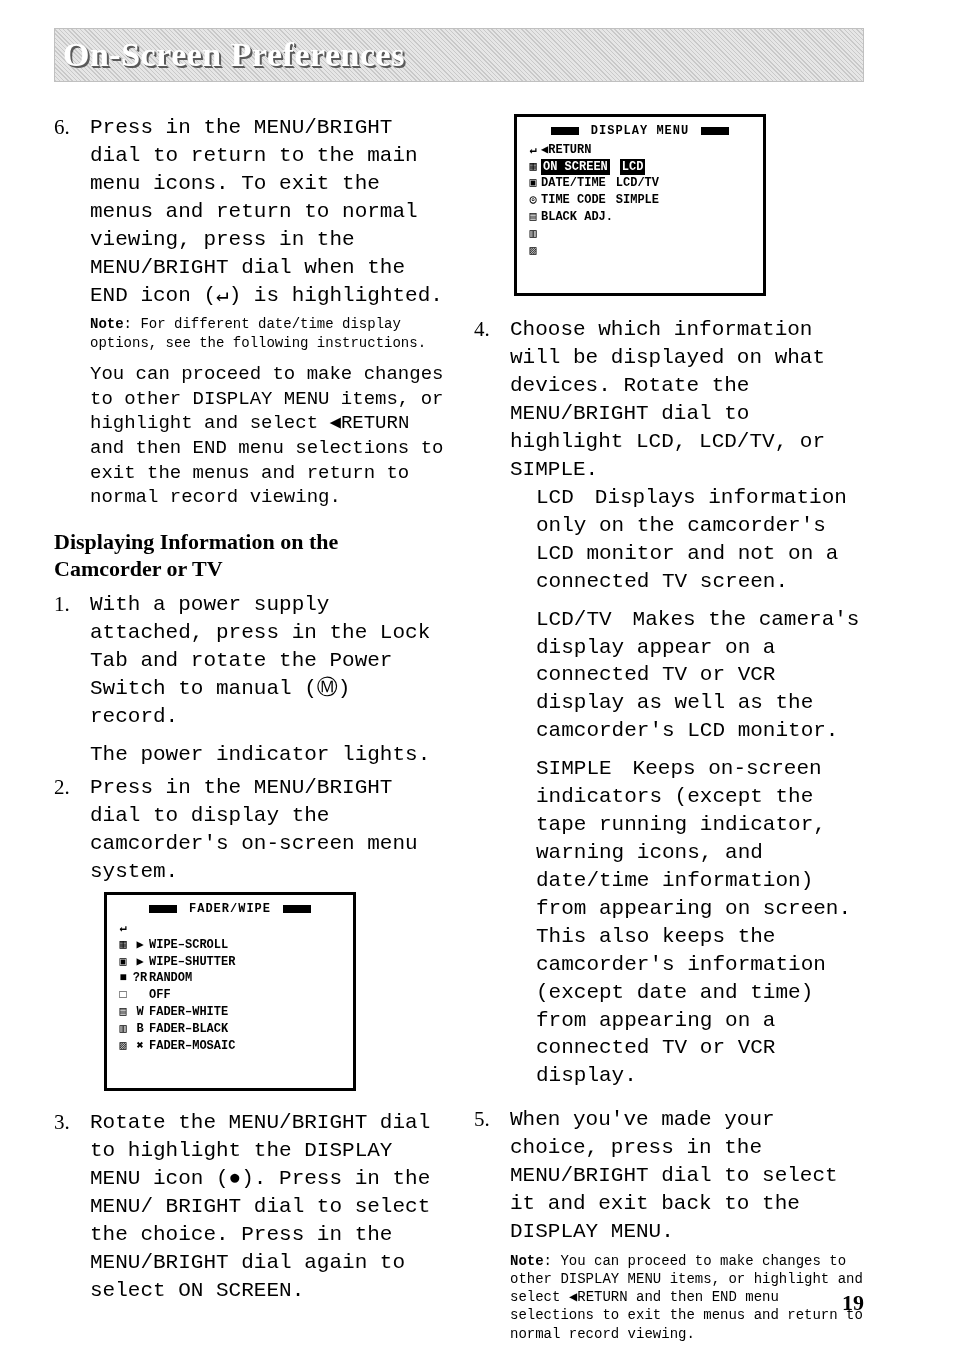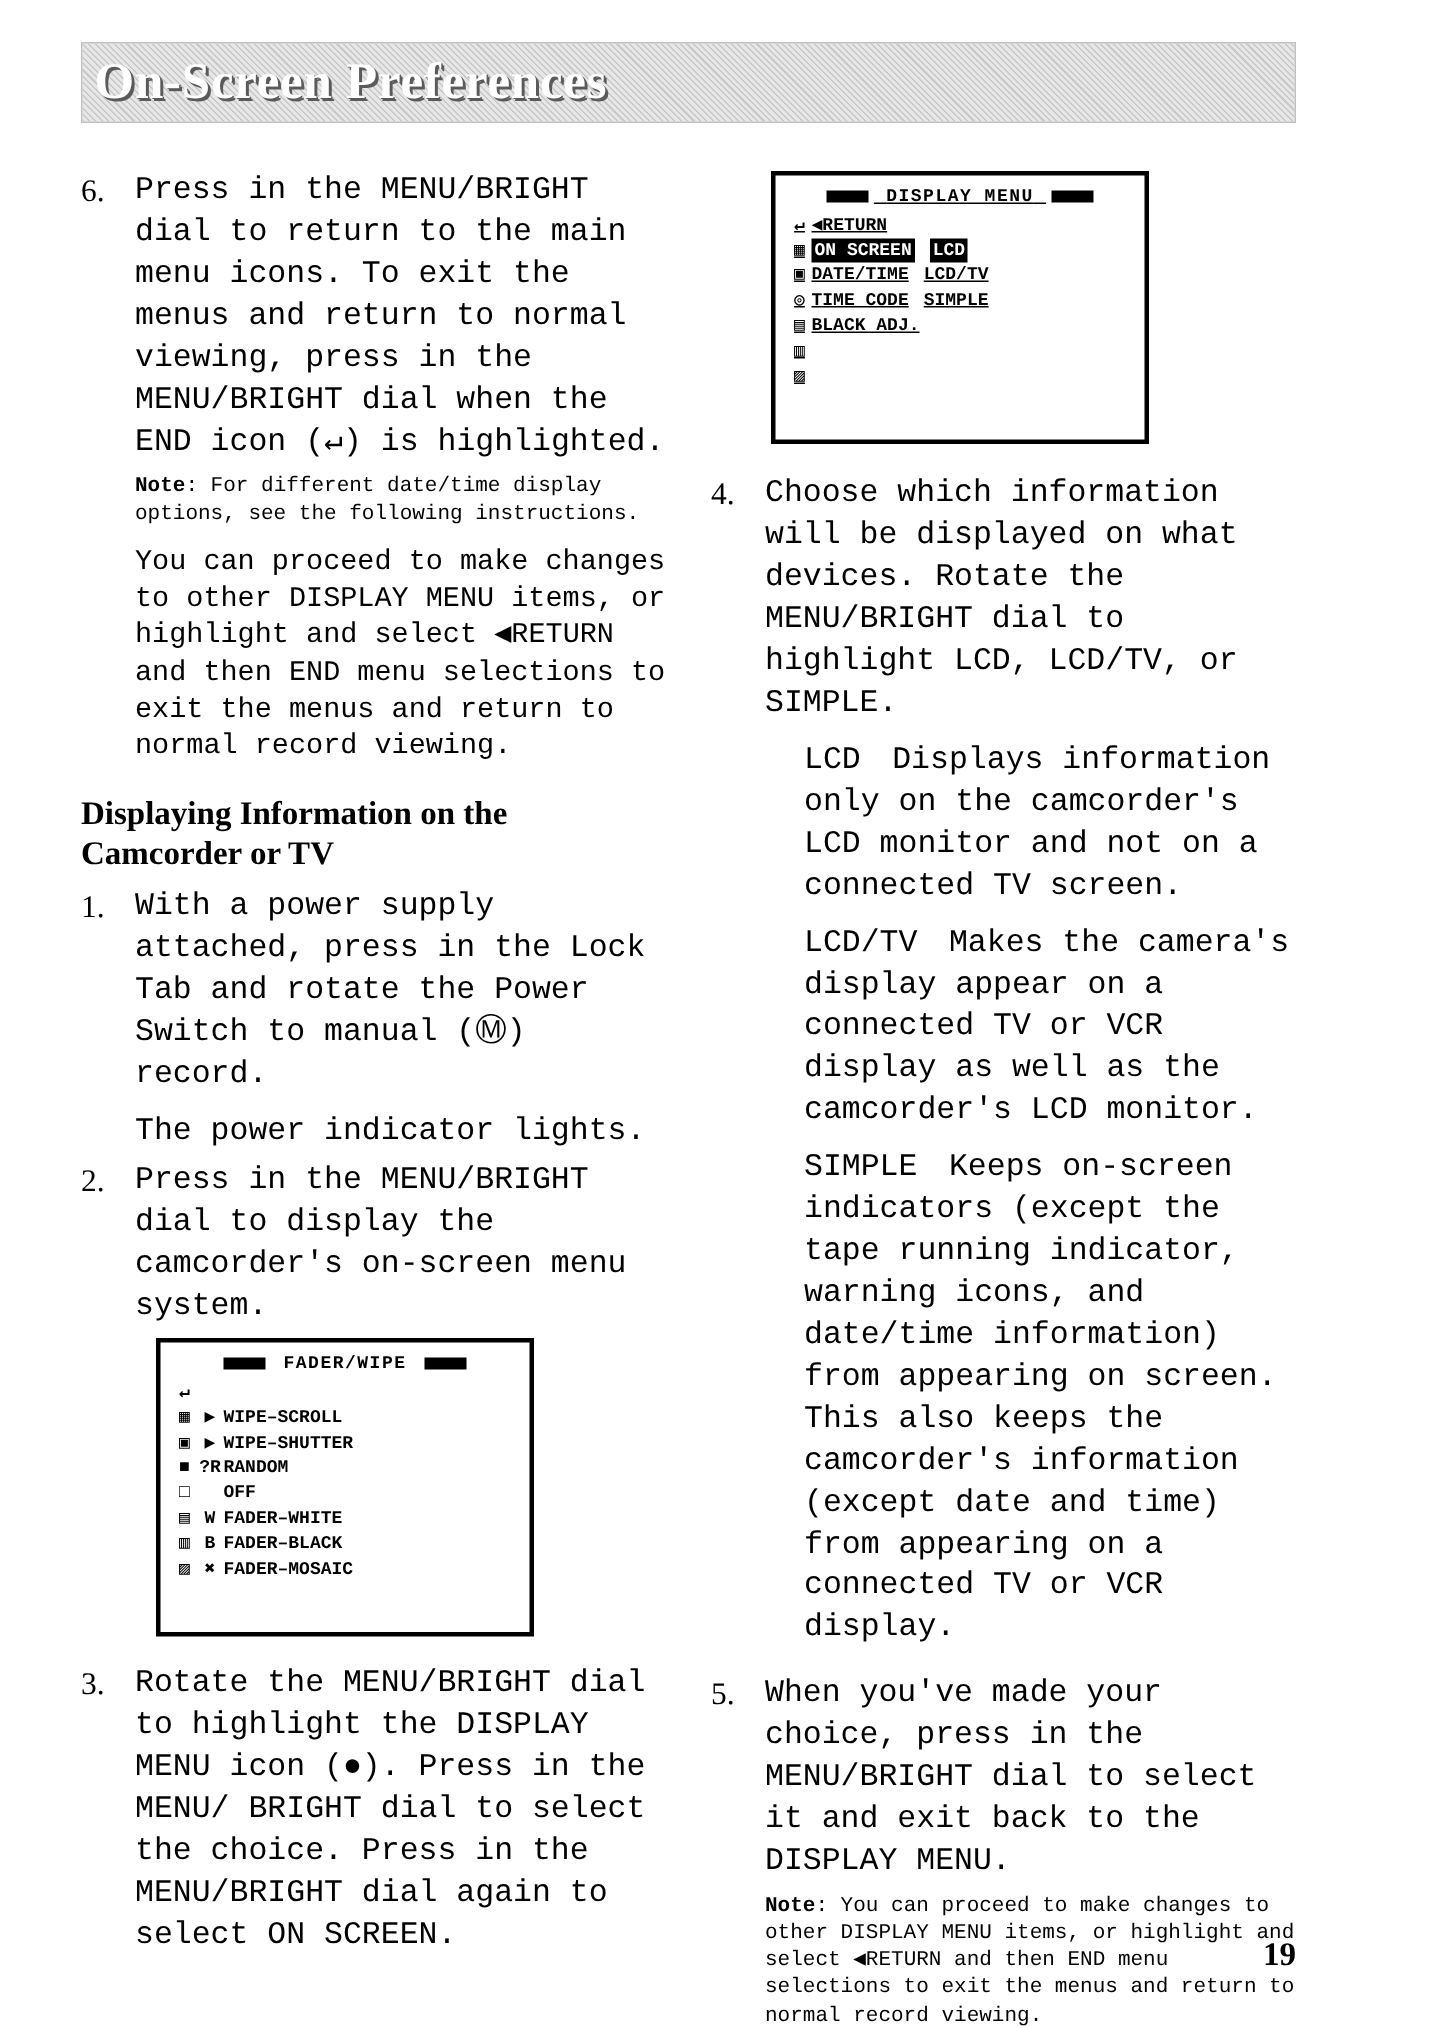--- a/index.html
+++ b/index.html
@@ -71,21 +71,20 @@
   }
   .extra-para {
     margin-top: 10px;
     font-size: 19px;
     line-height: 1.3;
   }
   .indent-para {
     margin-top: 10px;
   }
   .option-block {
-    margin-top: 10px;
     margin-left: 26px;
   }
   .option-block .opt-row {
     margin-bottom: 10px;
   }
   
   .lcd-box {
     width: 230px;
     border: 3px solid #000;
     background: #fff;
@@ -129,21 +128,20 @@
   }
   .inv {
     background: #000;
     color: #fff;
     padding: 0 2px;
     display: inline-block;
   }
   .display-menu-wrap {
     width: 230px;
     margin: 0 0 20px 40px;
-    text-decoration: underline;
   }
   .dm-row {
     display: flex;
   }
   .dm-left {
     width: 16px;
     flex: 0 0 16px;
     text-align: center;
   }
   .dm-mid {

